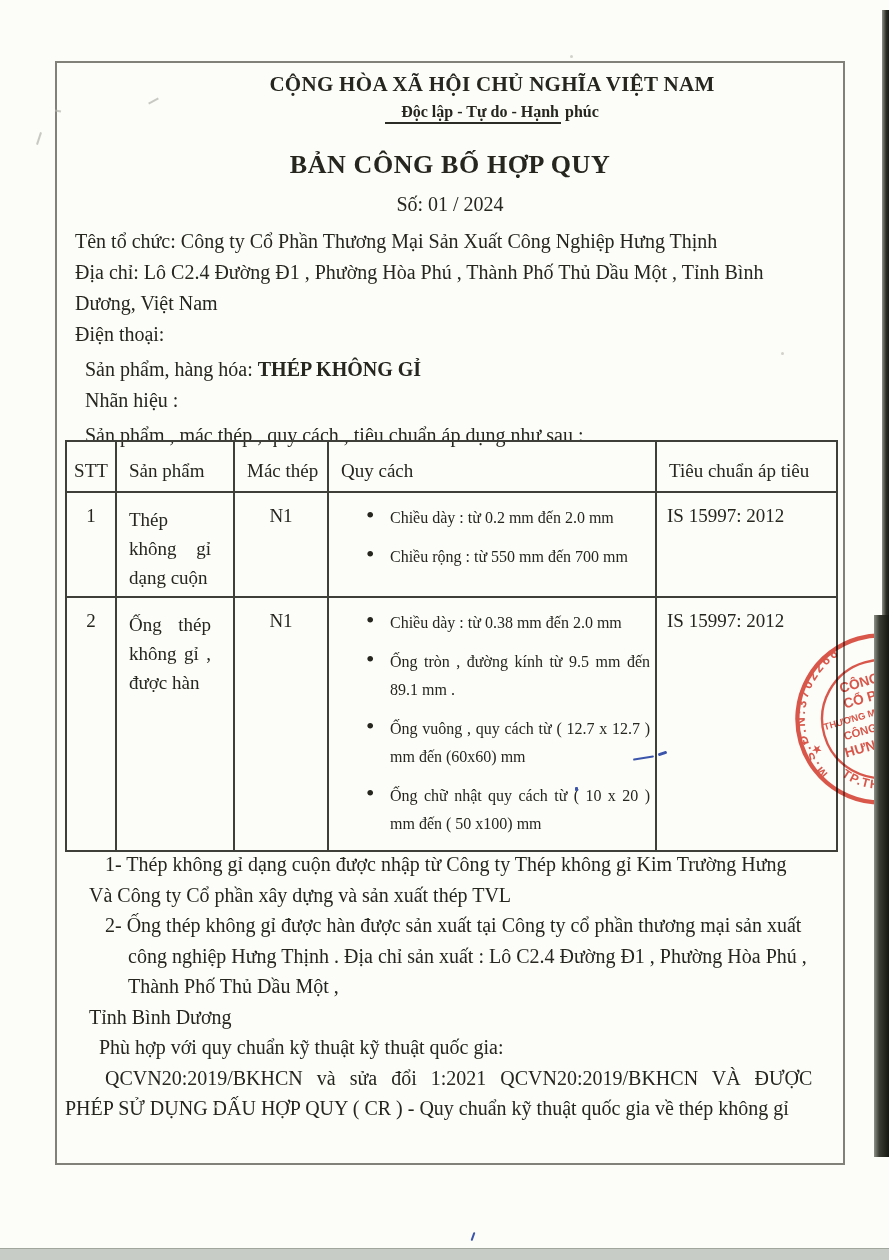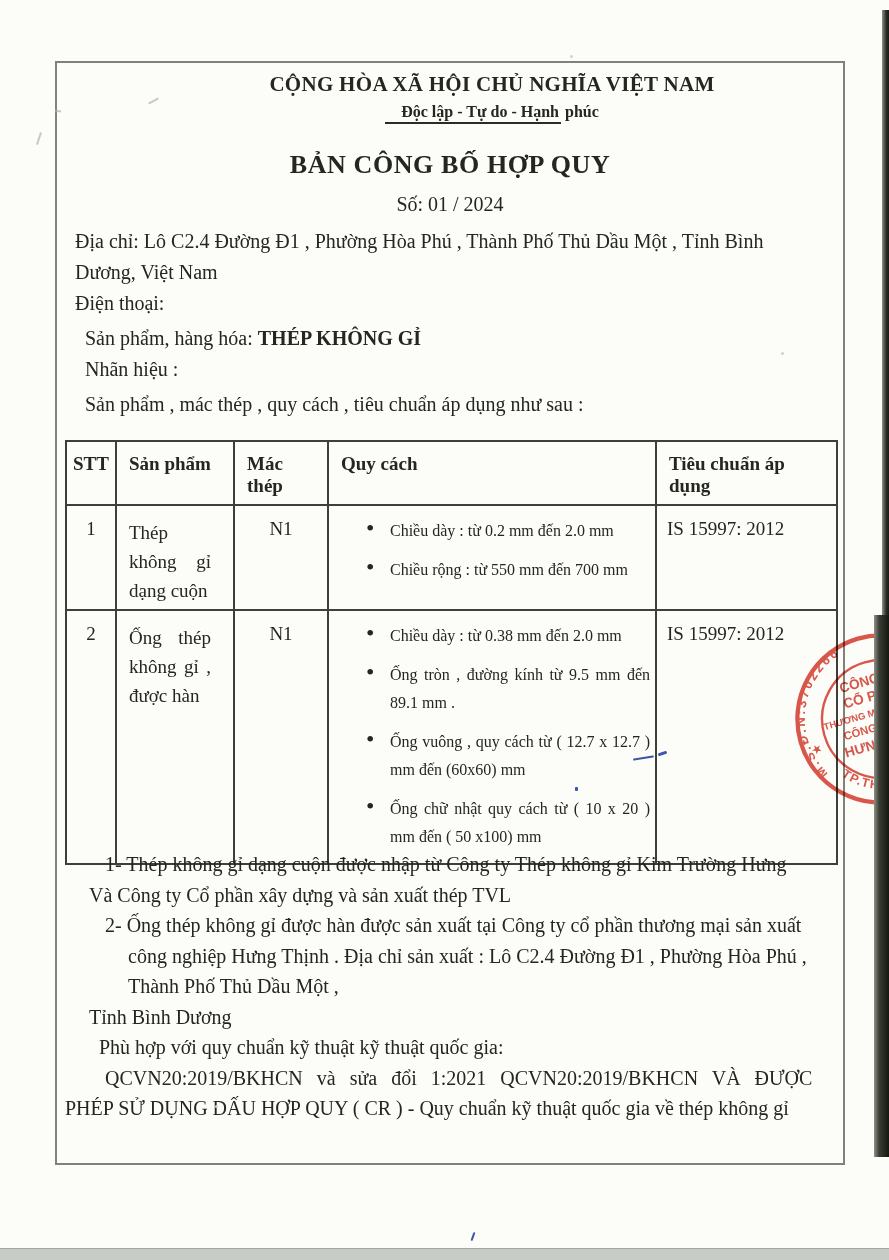--- a/index.html
+++ b/index.html
@@ -27,21 +27,21 @@
   
   .info { position:absolute; left:75px; top:226px; width:718px; font-size:20px; line-height:31px; }
   .info .row { margin:0; }
   .info .gap { height:4px; }
   .indent { padding-left:10px; }
   .bold { font-weight:bold; }
   
   table.spec { position:absolute; left:65px; top:440px; border-collapse:collapse;
                width:771px; table-layout:fixed; font-size:19px; }
   table.spec th, table.spec td { border:2px solid #3f3f39; vertical-align:top; }
-  table.spec th { font-weight:bold; text-align:left; padding:11px 8px 7px 12px; height:24px; }
+  table.spec th { font-weight:normal; text-align:left; padding:18px 8px 7px 12px; height:24px; }
   table.spec th.c, table.spec td.c { text-align:center; padding-left:4px; padding-right:4px; }
   td.cell-stt { padding-top:12px; }
   td.cell-product { padding:12px 22px 4px 12px; text-align:justify; line-height:29px; }
   td.cell-grade { padding-top:12px; }
   td.cell-specs ul { margin:10px 4px 6px 34px; padding:0; list-style:none; }
   td.cell-specs li { position:relative; padding-left:26px; margin-bottom:11px;
                      text-align:justify; font-size:16px; line-height:28px; }
   td.cell-specs li::before { content:"\2022"; position:absolute; left:2px; top:-3px; font-size:24px; }
   td.cell-standard { padding:12px 6px 4px 10px; }
   
@@ -74,20 +74,21 @@
 
   <div class="nat-header">
     <div class="nat-line1">CỘNG HÒA XÃ HỘI CHỦ NGHĨA VIỆT NAM</div>
     <div class="nat-line2"><span class="ul">Độc lập - Tự do - Hạnh</span><span> phúc</span></div>
   </div>
 
   <div class="doc-title">BẢN CÔNG BỐ HỢP QUY</div>
   <div class="doc-number">Số: 01 / 2024</div>
 
   <div class="info">
+    <div class="row">Tên tổ chức: Công ty Cổ Phần Thương Mại Sản Xuất Công Nghiệp Hưng Thịnh</div>
     <div class="row">Địa chỉ: Lô C2.4 Đường Đ1 , Phường Hòa Phú , Thành Phố Thủ Dầu Một , Tỉnh Bình Dương, Việt Nam</div>
     <div class="row">Điện thoại:</div>
     <div class="gap"></div>
     <div class="row indent"><span>Sản phẩm, hàng hóa: </span><span class="bold">THÉP KHÔNG GỈ</span></div>
     <div class="row indent">Nhãn hiệu :</div>
     <div class="gap"></div>
     <div class="row indent">Sản phẩm , mác thép , quy cách , tiêu chuẩn áp dụng như sau :</div>
   </div>
 
   <table class="spec">
@@ -97,21 +98,21 @@
         <col style="width:94px">
       <col style="width:328px">
         <col style="width:181px">
     </colgroup>
     <thead>
         <tr>
           <th class="c">STT</th>
           <th>Sản phẩm</th>
           <th>Mác thép</th>
           <th>Quy cách</th>
-          <th>Tiêu chuẩn áp dụng</th>
+          <th>Tiêu chuẩn áp tiêu</th>
         </tr>
       </thead>
     <tbody>
         <tr style="height: 100px;">
           <td class="c cell-stt">1</td>
           <td class="cell-product">Thép không gỉ dạng cuộn</td>
           <td class="c cell-grade">N1</td>
           <td class="cell-specs">
             <ul>
               <li>Chiều dày : từ 0.2 mm đến 2.0 mm</li>

